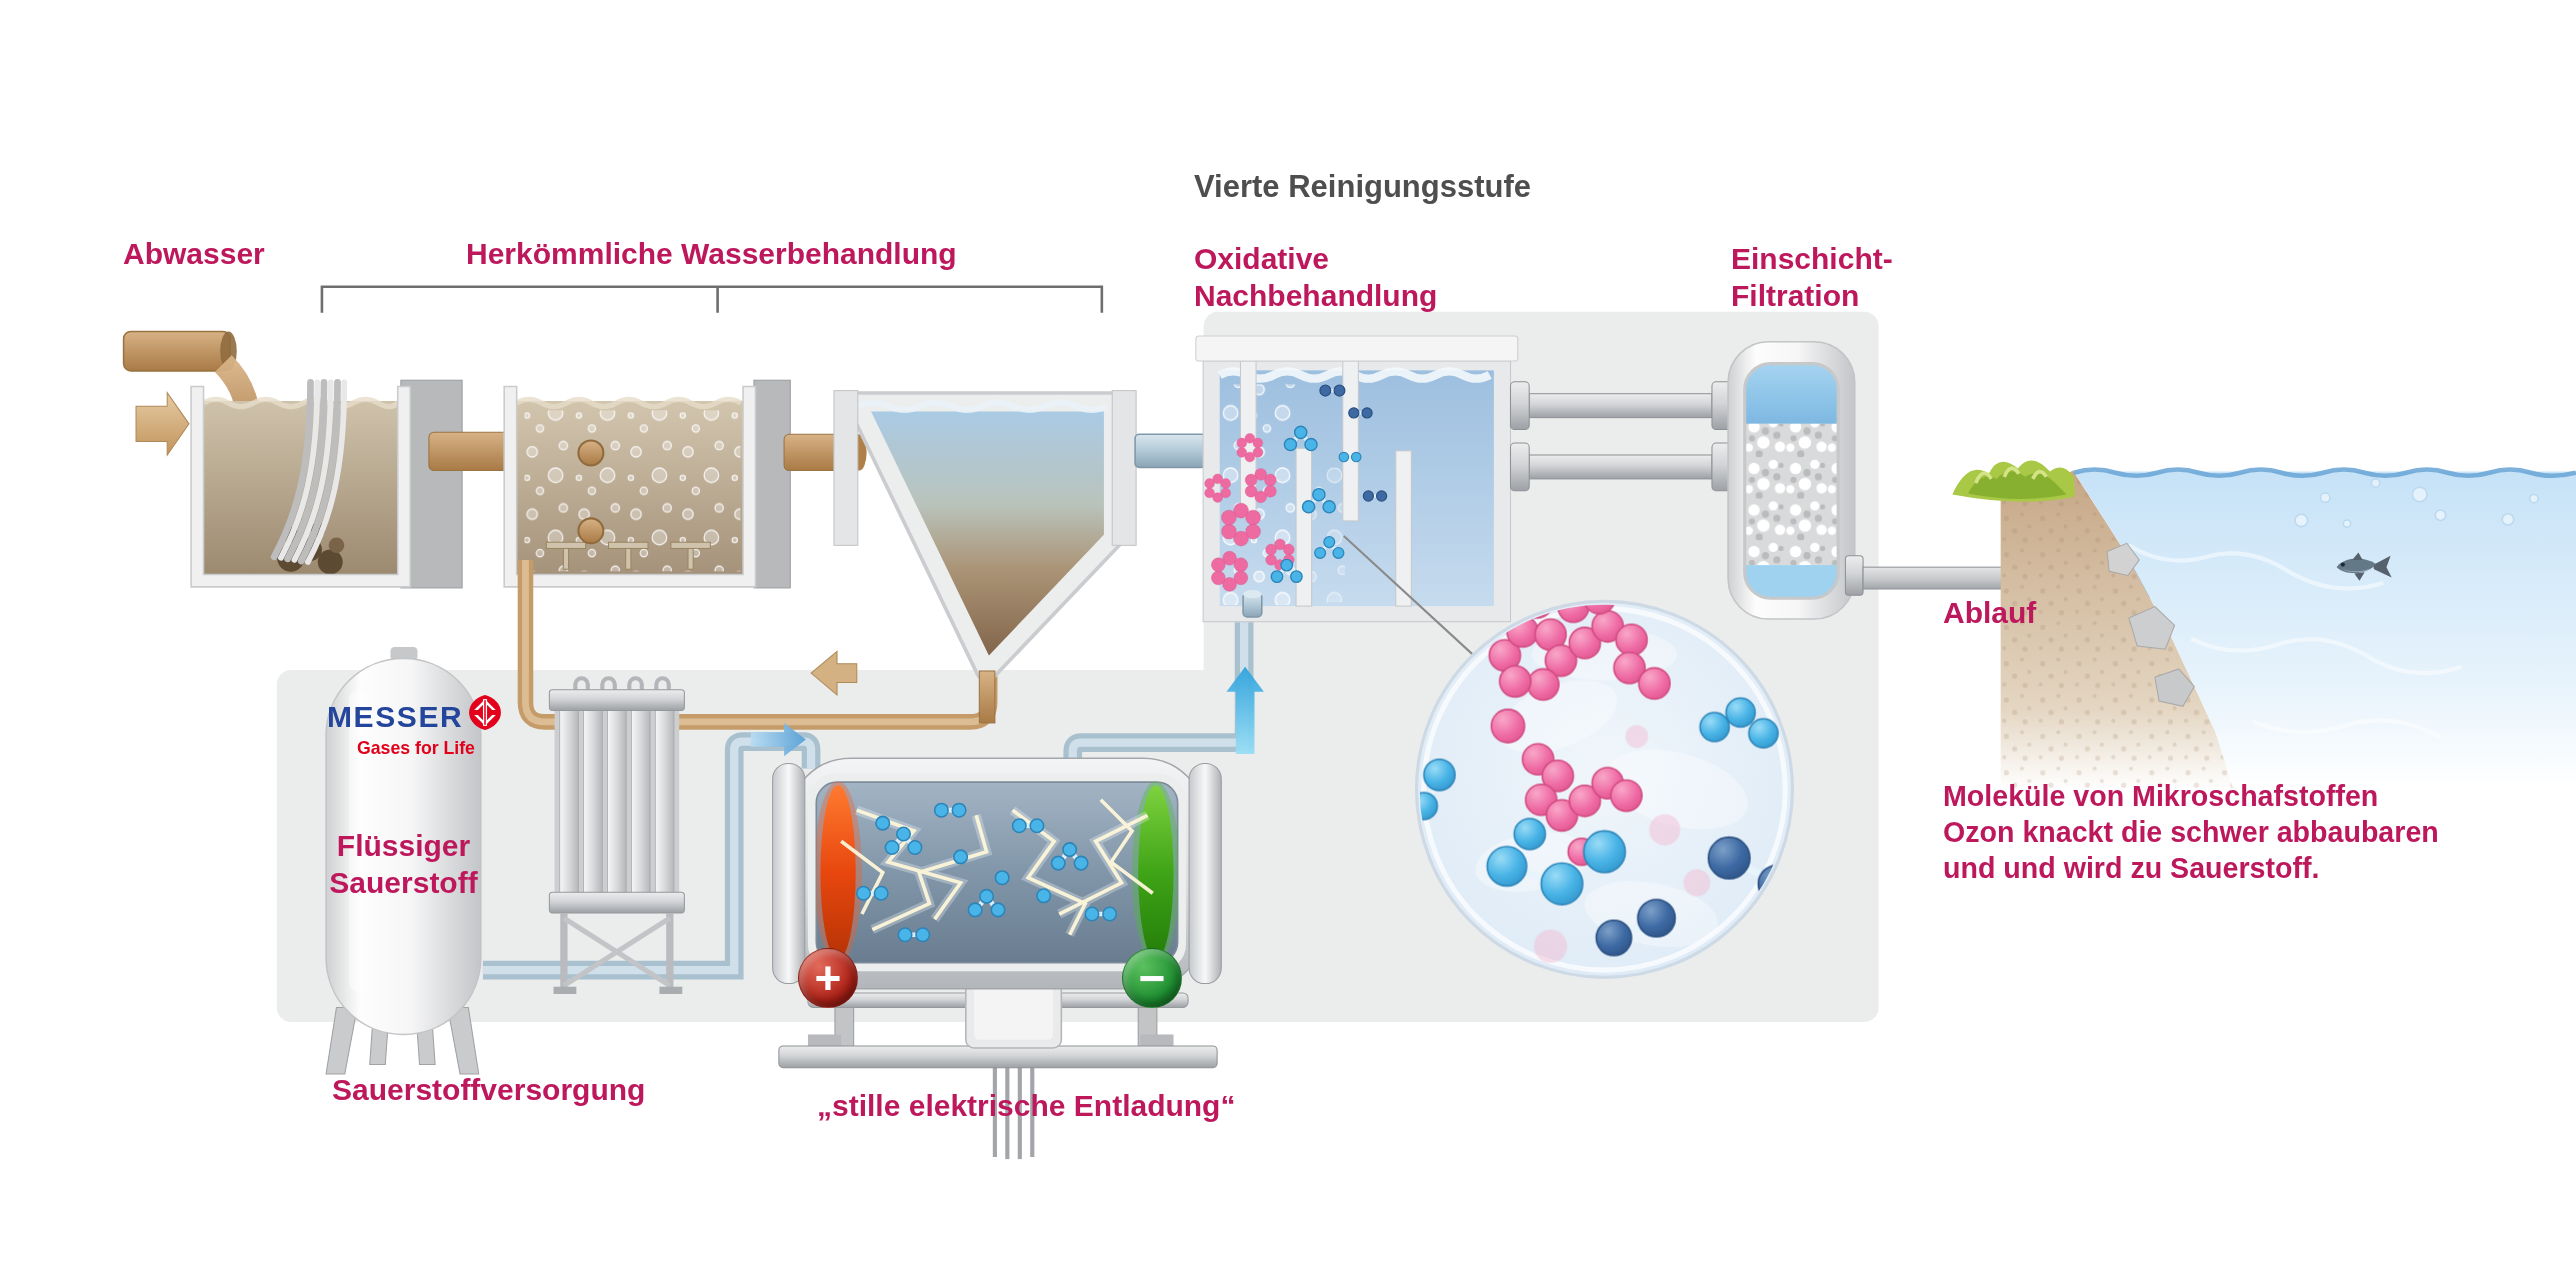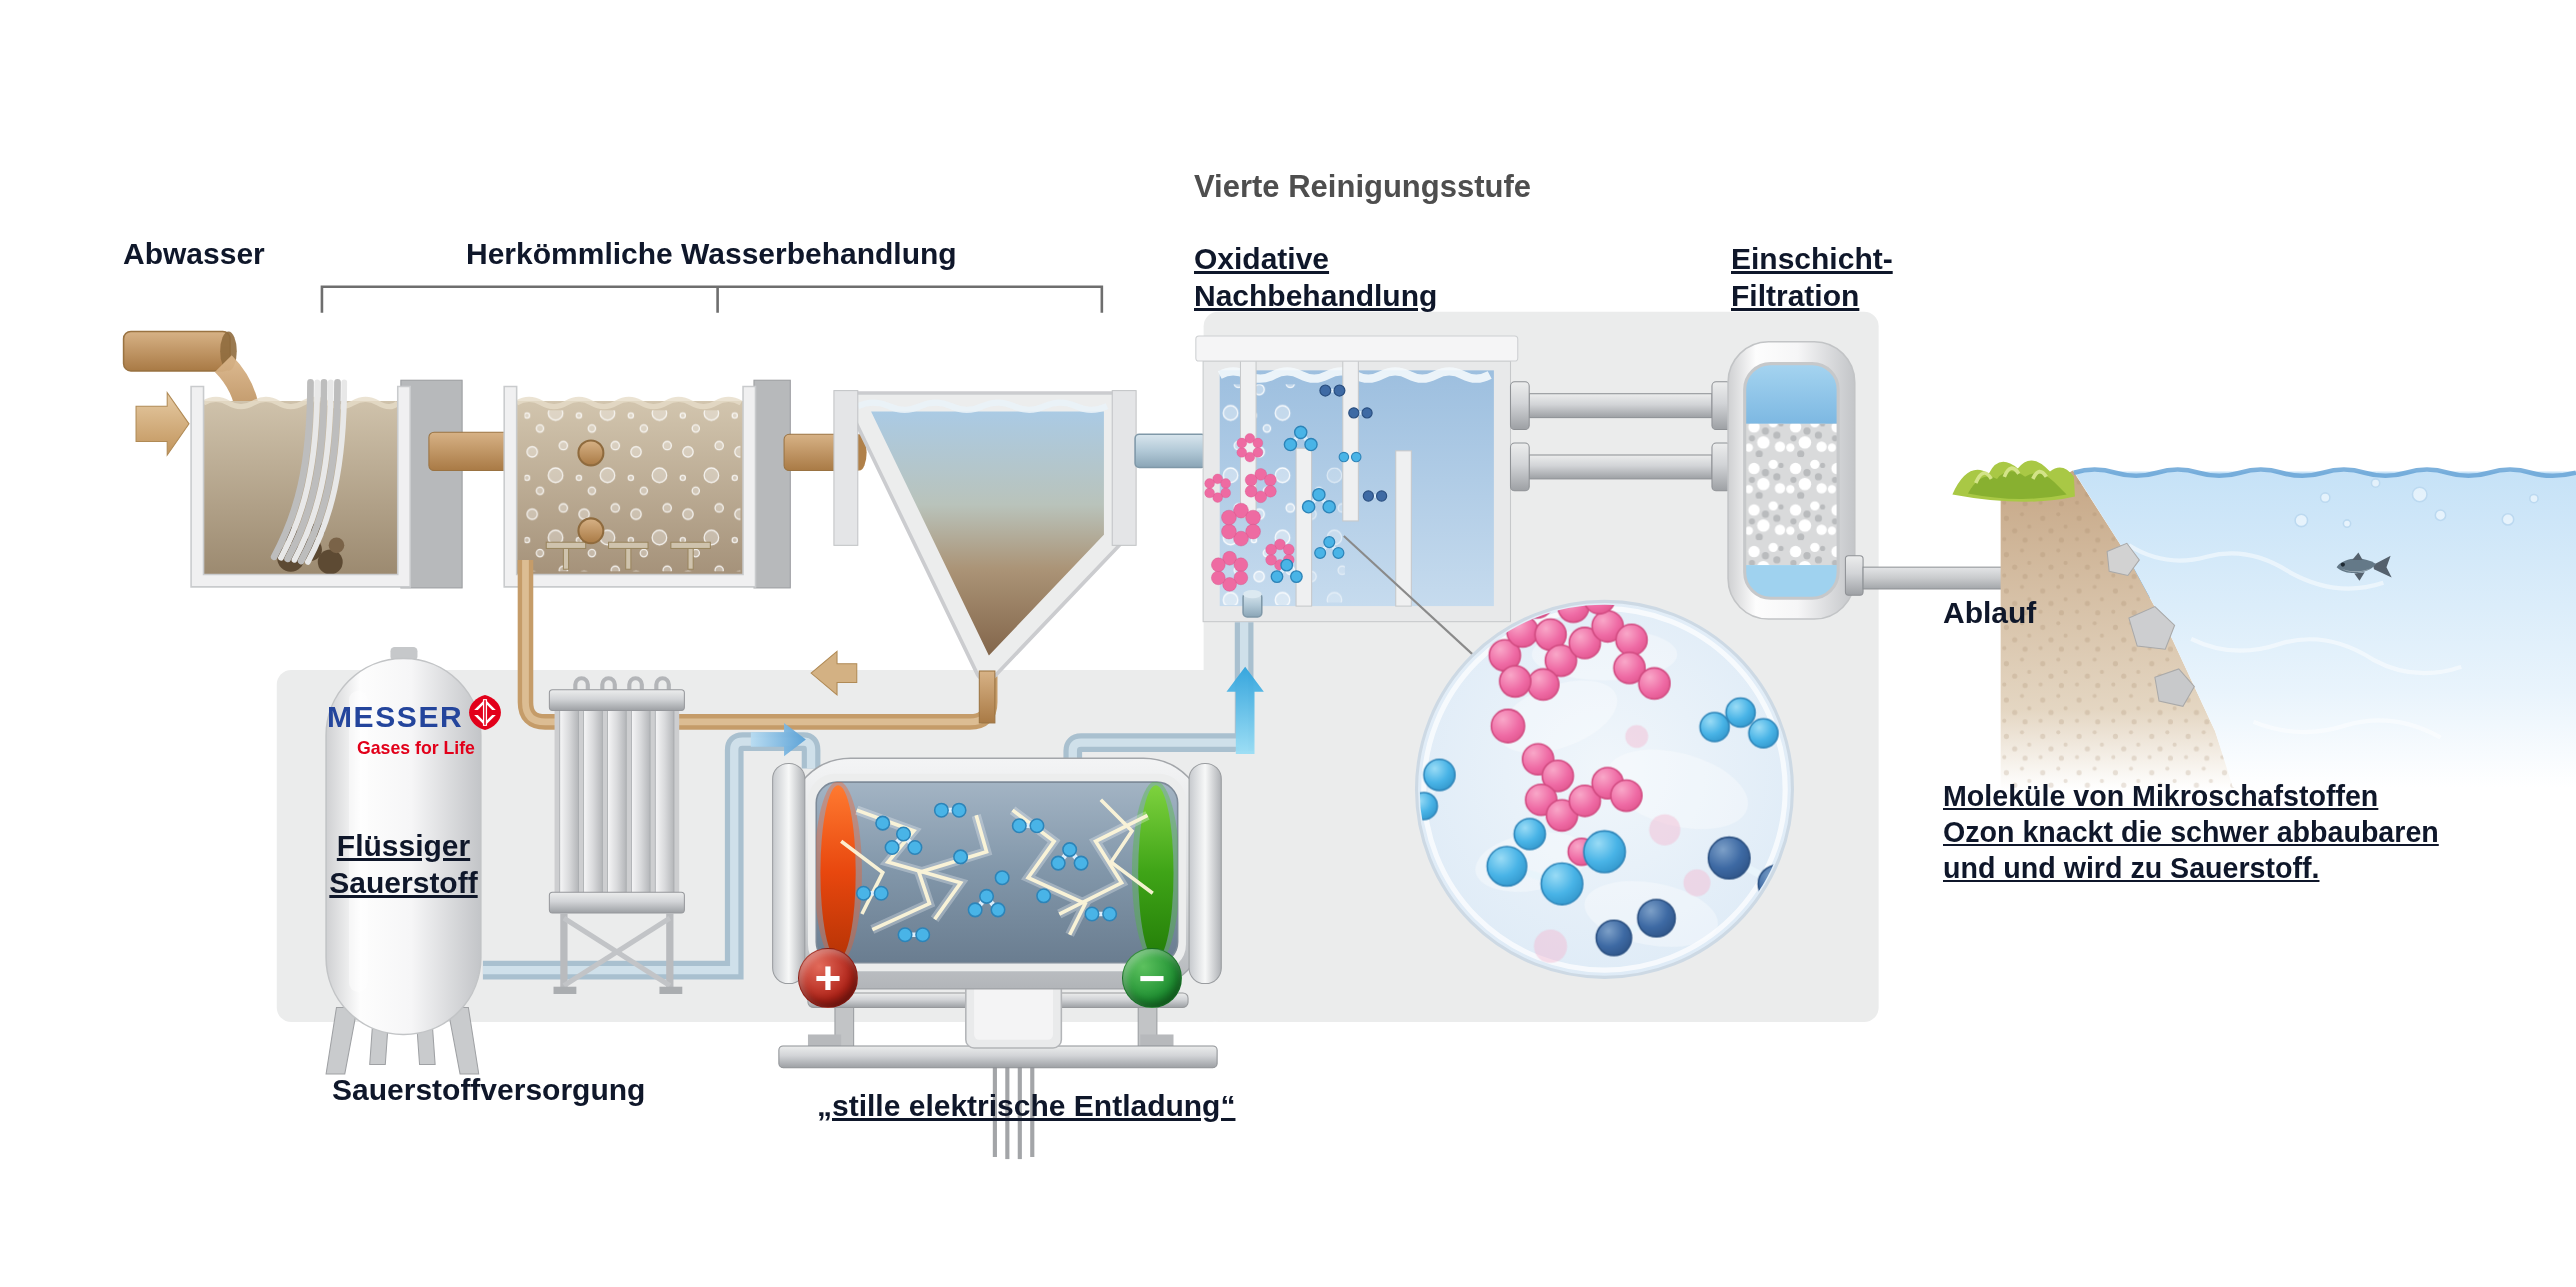--- a/index.html
+++ b/index.html
@@ -1,20 +1,20 @@
 <!DOCTYPE html>
 <html style="font-size:8.3px"><head>
 <meta charset="utf-8">
 <style>
   html,body{margin:0;padding:0;background:#fff;}
   .stage{position:relative;width:2576px;height:1288px;background:#ffffff;overflow:hidden;
          font-family:"Liberation Sans","DejaVu Sans",sans-serif;}
   .stage svg.art{position:absolute;left:0;top:0;}
-  .lbl{position:absolute;font-weight:bold;color:#0f172a;white-space:nowrap;}
-  .lbl .line{display:block;text-decoration:underline;}
+  .lbl{position:absolute;font-weight:bold;color:#be185d;white-space:nowrap;}
+  .lbl .line{display:block;}
   .fs56{font-size:30px;line-height:37px;}
   .fs55{font-size:28.6px;line-height:36px;}
   .title-gray{color:#4e4e4e;font-size:31px;}
   .center{text-align:center;}
   .badge{position:absolute;width:58px;height:58px;border-radius:50%;display:flex;align-items:center;
          justify-content:center;color:#fff;font-size:46px;font-weight:bold;
          border:1.6px solid rgba(0,0,0,.18);box-shadow:inset -3.1px -5.2px 9.3px rgba(0,0,0,.35), inset 3.1px 4.2px 7.3px rgba(255,255,255,.35);}
   .badge-plus{background:radial-gradient(circle at 35% 30%, #e26a5a, #b02318 62%, #7e100c);}
   .badge-minus{background:radial-gradient(circle at 35% 30%, #5cc15e, #1f9032 62%, #0f6a1c);}
   .logo{position:absolute;left:327px;top:702px;}

